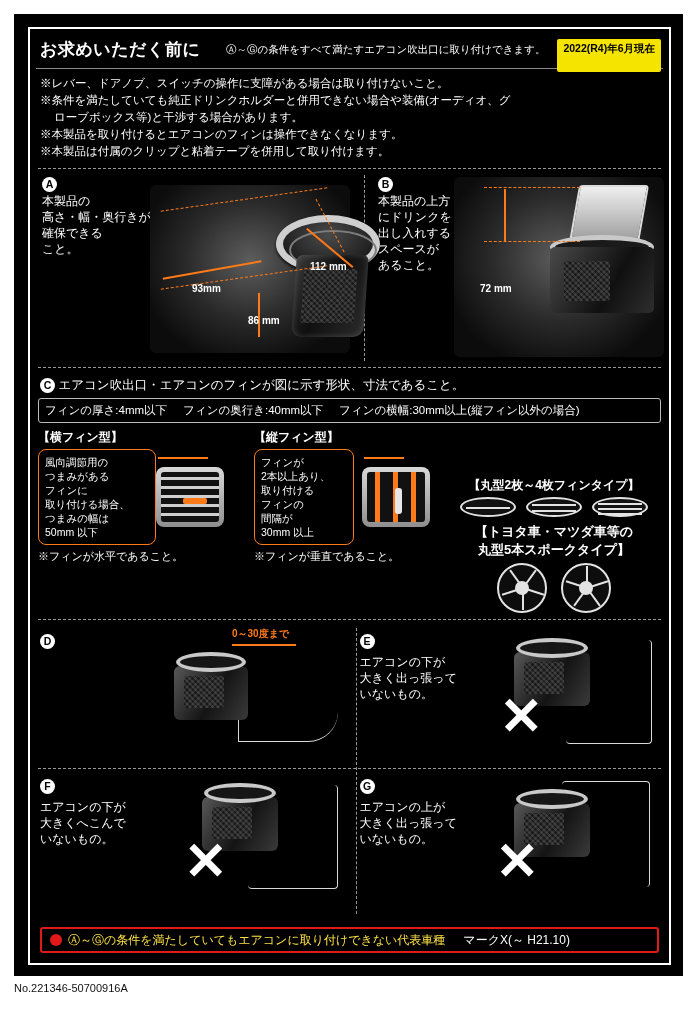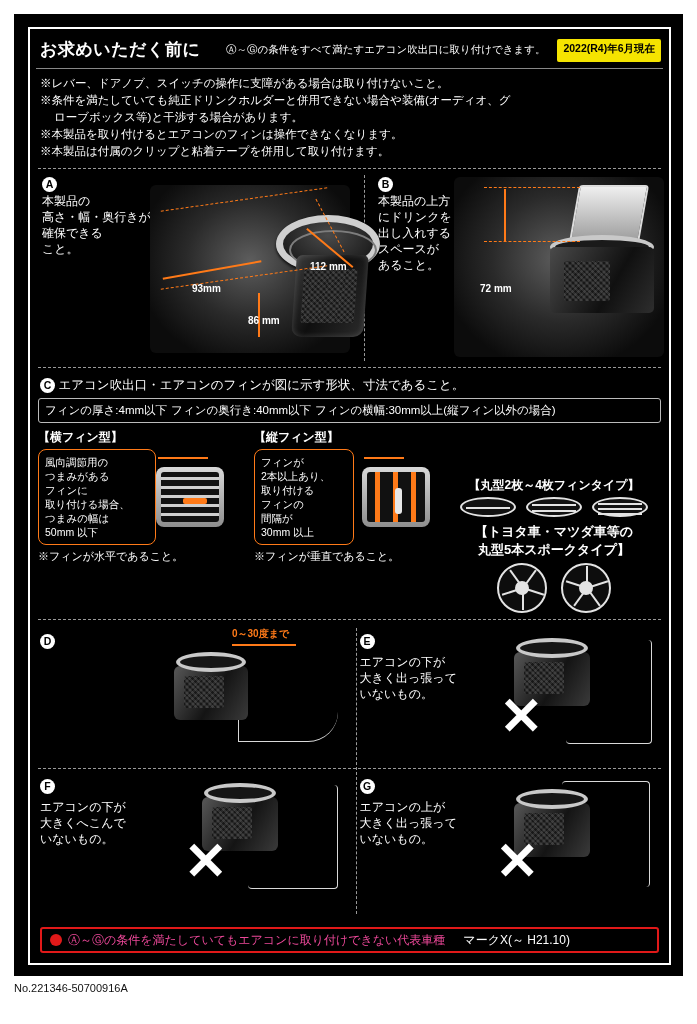--- a/index.html
+++ b/index.html
@@ -42,21 +42,21 @@
     letter-spacing: 0.5px;
   }
   .hdr-sub {
     position: absolute; left: 190px; top: 8px;
     color: #fff; font-size: 10.5px;
   }
   .hdr-date {
     position: absolute; right: 2px; top: 4px;
     background: #f5e400; color: #000;
     font-size: 10.5px; font-weight: bold;
-    padding: 3px 6px 6px 6px;
+    padding: 3px 6px 16px 6px;
     border-radius: 2px;
   }
 
   
   .notes {
     margin: 6px 10px 0 10px;
     color: #fff;
     font-size: 11.5px;
     line-height: 17px;
     padding-bottom: 6px;
@@ -152,21 +152,21 @@
     background: #1a1a1a;
   }
 
   
   .c-sec { margin: 4px 8px 0 8px; position: relative; }
   .c-title { color:#fff; font-size: 12.5px; padding: 5px 2px 4px 2px; }
   .c-spec {
     border: 1px solid #bbb; border-radius: 3px;
     color: #fff; font-size: 11.5px;
     padding: 4px 6px; margin: 0 0 6px 0;
-    display: flex; gap: 4px;
+    display: flex; gap: 16px;
   }
   .fin-row { display: flex; gap: 4px; }
   .fin-col { position: relative; }
   .fin-col.c1 { width: 212px; }
   .fin-col.c2 { width: 190px; }
   .fin-col.c3 { width: 212px; }
   .fin-head { color:#fff; font-size: 12px; font-weight: bold; margin-bottom: 3px; }
   .fin-note { color:#fff; font-size: 11px; margin-top: 4px; }
 
   .callout {
@@ -233,21 +233,21 @@
   .foot {
     position: absolute; left: 10px; right: 10px; bottom: 10px;
     height: 26px;
     border: 2px solid #e11919; border-radius: 3px;
     background: #000;
     display: flex; align-items: center; padding: 0 8px;
   }
   .foot .dot {
     width: 12px; height: 12px; border-radius: 50%; background:#e11919; margin-right: 6px;
   }
-  .foot-txt { color:#ec4899; font-size: 12px; }
+  .foot-txt { color:#fde047; font-size: 12px; }
   .foot-model { color:#fff; font-size: 12px; margin-left: 18px; }
   .codewrap {
     position: absolute; left: 14px; top: 982px; width: 669px; height: 20px;
     color: #111; font-size: 11px;
   }
 </style>
 </head>
 <body>
 
 <div class="page">

